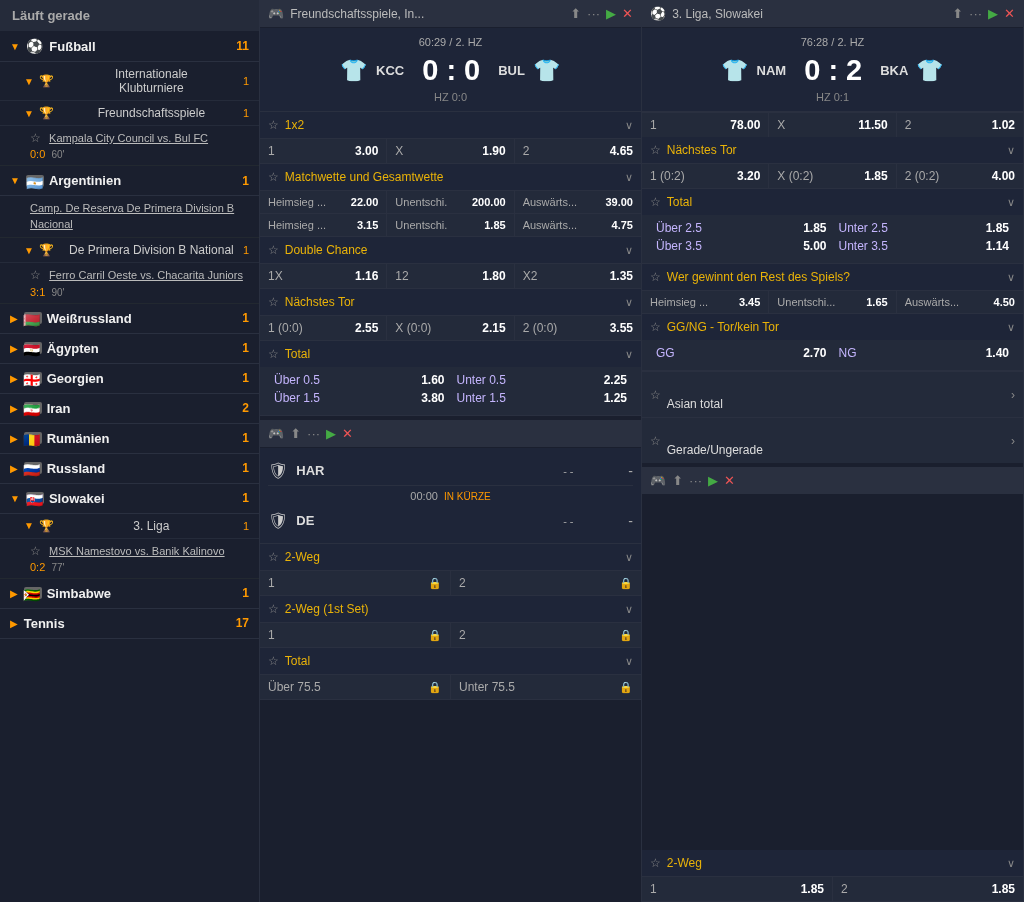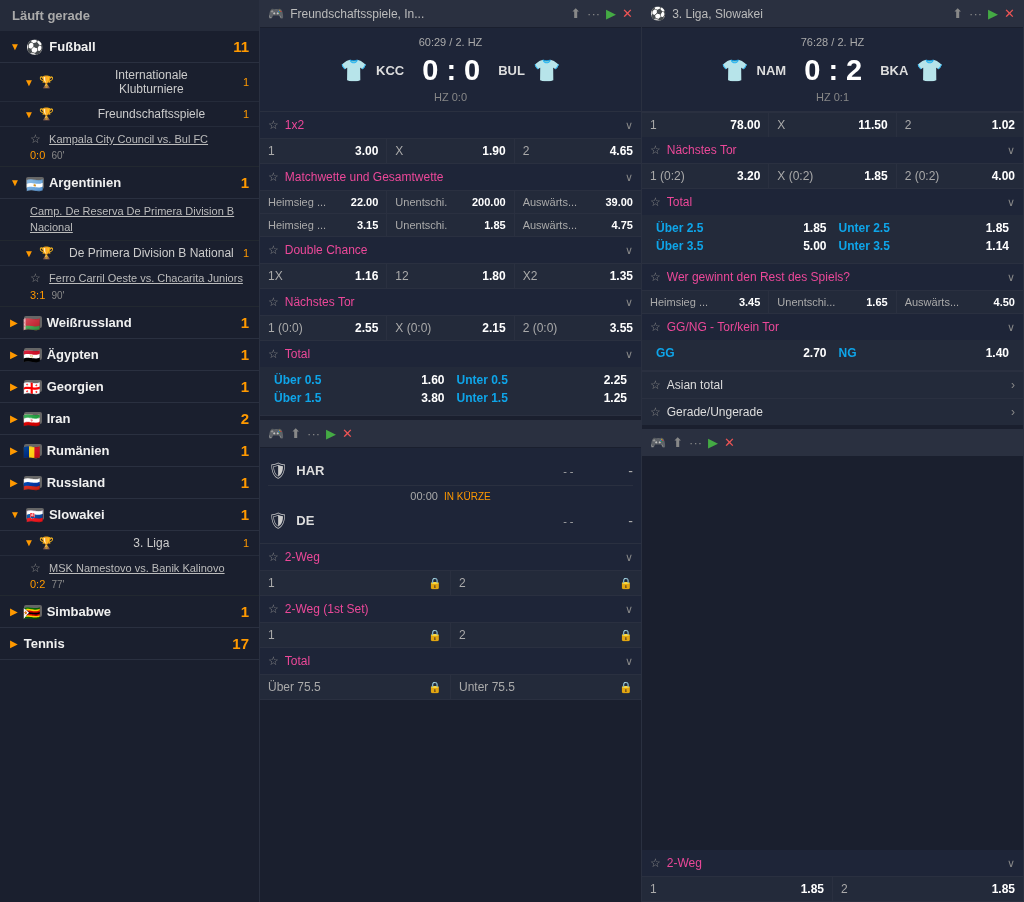--- a/index.html
+++ b/index.html
@@ -47,21 +47,21 @@
       font-size: 14px;
     }
     .sidebar-section-title .label {
       flex: 1;
       color: #f0f0f0;
       font-weight: bold;
       font-size: 13px;
     }
     .sidebar-section-title .count {
       color: #f90;
-      font-size: 15px;
+      font-size: 12px;
       font-weight: bold;
     }
     .sidebar-subsection {
       padding: 5px 10px 5px 24px;
       border-bottom: 1px solid #252b3a;
       cursor: pointer;
       display: flex;
       align-items: center;
     }
     .sidebar-subsection .chevron {
@@ -217,21 +217,21 @@
       border-bottom: 1px solid #2a3040;
     }
     .odds-section-header {
       display: flex;
       align-items: center;
       padding: 6px 8px;
       background: #1e2538;
       cursor: pointer;
     }
     .odds-section-header .star { color: #888; margin-right: 6px; }
-    .odds-section-header .osh-label { flex: 1; color: #ec4899; font-size: 12px; }
+    .odds-section-header .osh-label { flex: 1; color: #eab308; font-size: 12px; }
     .odds-section-header .chevron-down { color: #888; font-size: 11px; }
 
     .odds-row {
       display: flex;
       background: #232a3a;
       border-top: 1px solid #2a3040;
     }
     .odds-cell {
       flex: 1;
       display: flex;
@@ -253,21 +253,21 @@
     .total-row {
       display: flex;
       margin-bottom: 4px;
     }
     .total-cell {
       flex: 1;
       display: flex;
       justify-content: space-between;
       padding: 0 6px;
     }
-    .total-cell .tl { color: #0ea5e9; font-weight: bold; }
+    .total-cell .tl { color: #c4b5fd; }
     .total-cell .tv { color: #fff; font-weight: bold; }
 
     
     .game-match-block {
       background: #1e2538;
       padding: 8px;
       border-bottom: 1px solid #2a3040;
     }
     .game-team-row {
       display: flex;
@@ -303,21 +303,21 @@
 
     
     .odds-arrow-row {
       display: flex;
       align-items: center;
       padding: 6px 8px;
       background: #232a3a;
       border-top: 1px solid #2a3040;
       cursor: pointer;
     }
-    .odds-arrow-row .oa-label { flex: 1; color: #ddd; font-size: 12px; }
+    .odds-arrow-row .oa-label { flex: 1; color: #ddd; font-size: 12px; margin-top: 19px; }
     .odds-arrow-row .arrow { color: #888; font-size: 12px; }
 
     
     .lock-icon {
       color: #666;
       font-size: 11px;
     }
 
     
     .major-panel {

